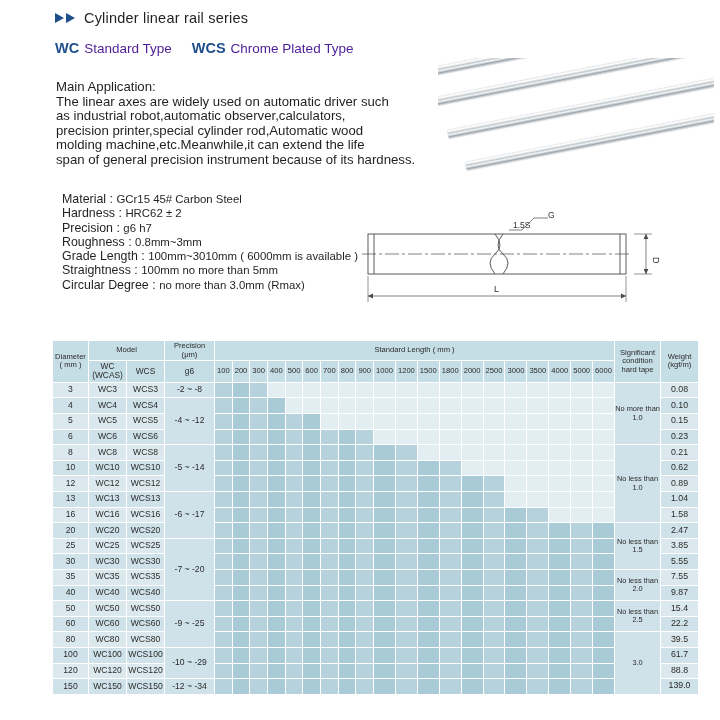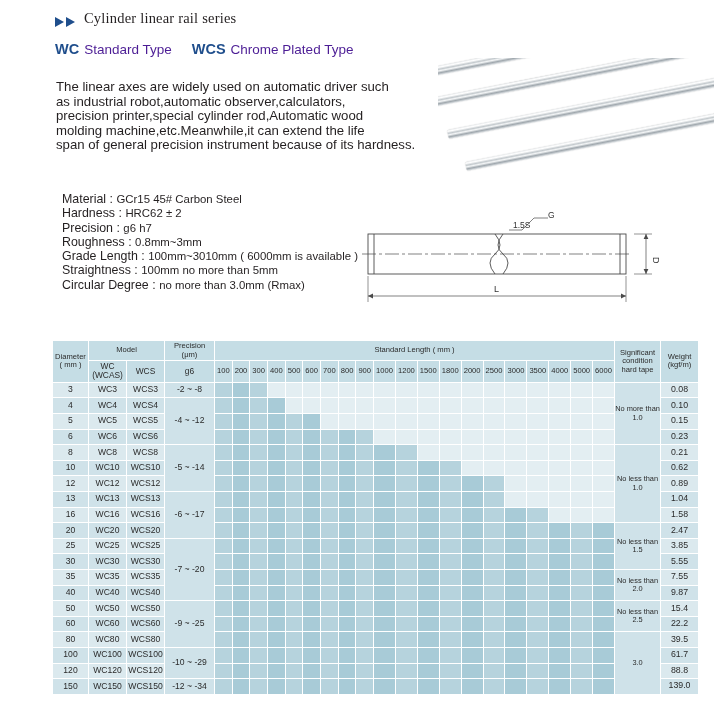--- a/index.html
+++ b/index.html
@@ -8,21 +8,21 @@
     width:720px; height:720px;
     background:#ffffff;
     font-family:"Liberation Sans", sans-serif;
     color:#231f20;
     overflow:hidden;
     position:relative;
   }
 
   
   .hdr { position:absolute; left:55px; top:10px; }
-  .hdr-row1 { display:flex; align-items:flex-end; gap:9px;font-family:Liberation Serif, serif; }
+  .hdr-row1 { display:flex; align-items:center; gap:9px; }
   .tri-pair { display:flex; gap:2px; color:#1f4e8c; font-size:15px; line-height:1; }
   .tri { width:0;height:0;border-left:9px solid #1f4e8c;border-top:5.5px solid transparent;border-bottom:5.5px solid transparent; }
   .hdr-title { font-size:14.5px; color:#231f20; letter-spacing:.2px; }
 
   .hdr-row2 { margin-top:14px; display:flex; align-items:baseline; gap:5px; font-size:13.5px; }
   .code { font-weight:bold; color:#1f4e8c; font-size:14.5px; }
   .codetxt { color:#4c1d95; font-size:13.5px; }
   .gap { display:inline-block; width:10px; }
 
   
@@ -77,20 +77,21 @@
   <div class="hdr-row2">
     <span class="code">WC</span>
     <span class="codetxt">Standard Type</span>
     <span class="gap"></span>
     <span class="code">WCS</span>
     <span class="codetxt">Chrome Plated Type</span>
   </div>
 </div>
 
 <div class="mainapp">
+  <div>Main Application:</div>
   <div>The linear axes are widely used on automatic driver such</div>
   <div>as industrial robot,automatic observer,calculators,</div>
   <div>precision printer,special cylinder rod,Automatic wood</div>
   <div>molding machine,etc.Meanwhile,it can extend the life</div>
   <div>span of general precision instrument because of its hardness.</div>
 </div>
 
 <div class="photo">
   <div class="rod" style="left:-10px;top:10px;width:300px;transform:rotate(-11deg);"></div>
   <div class="rod" style="left:-6px;top:40px;width:300px;transform:rotate(-11deg);"></div>

